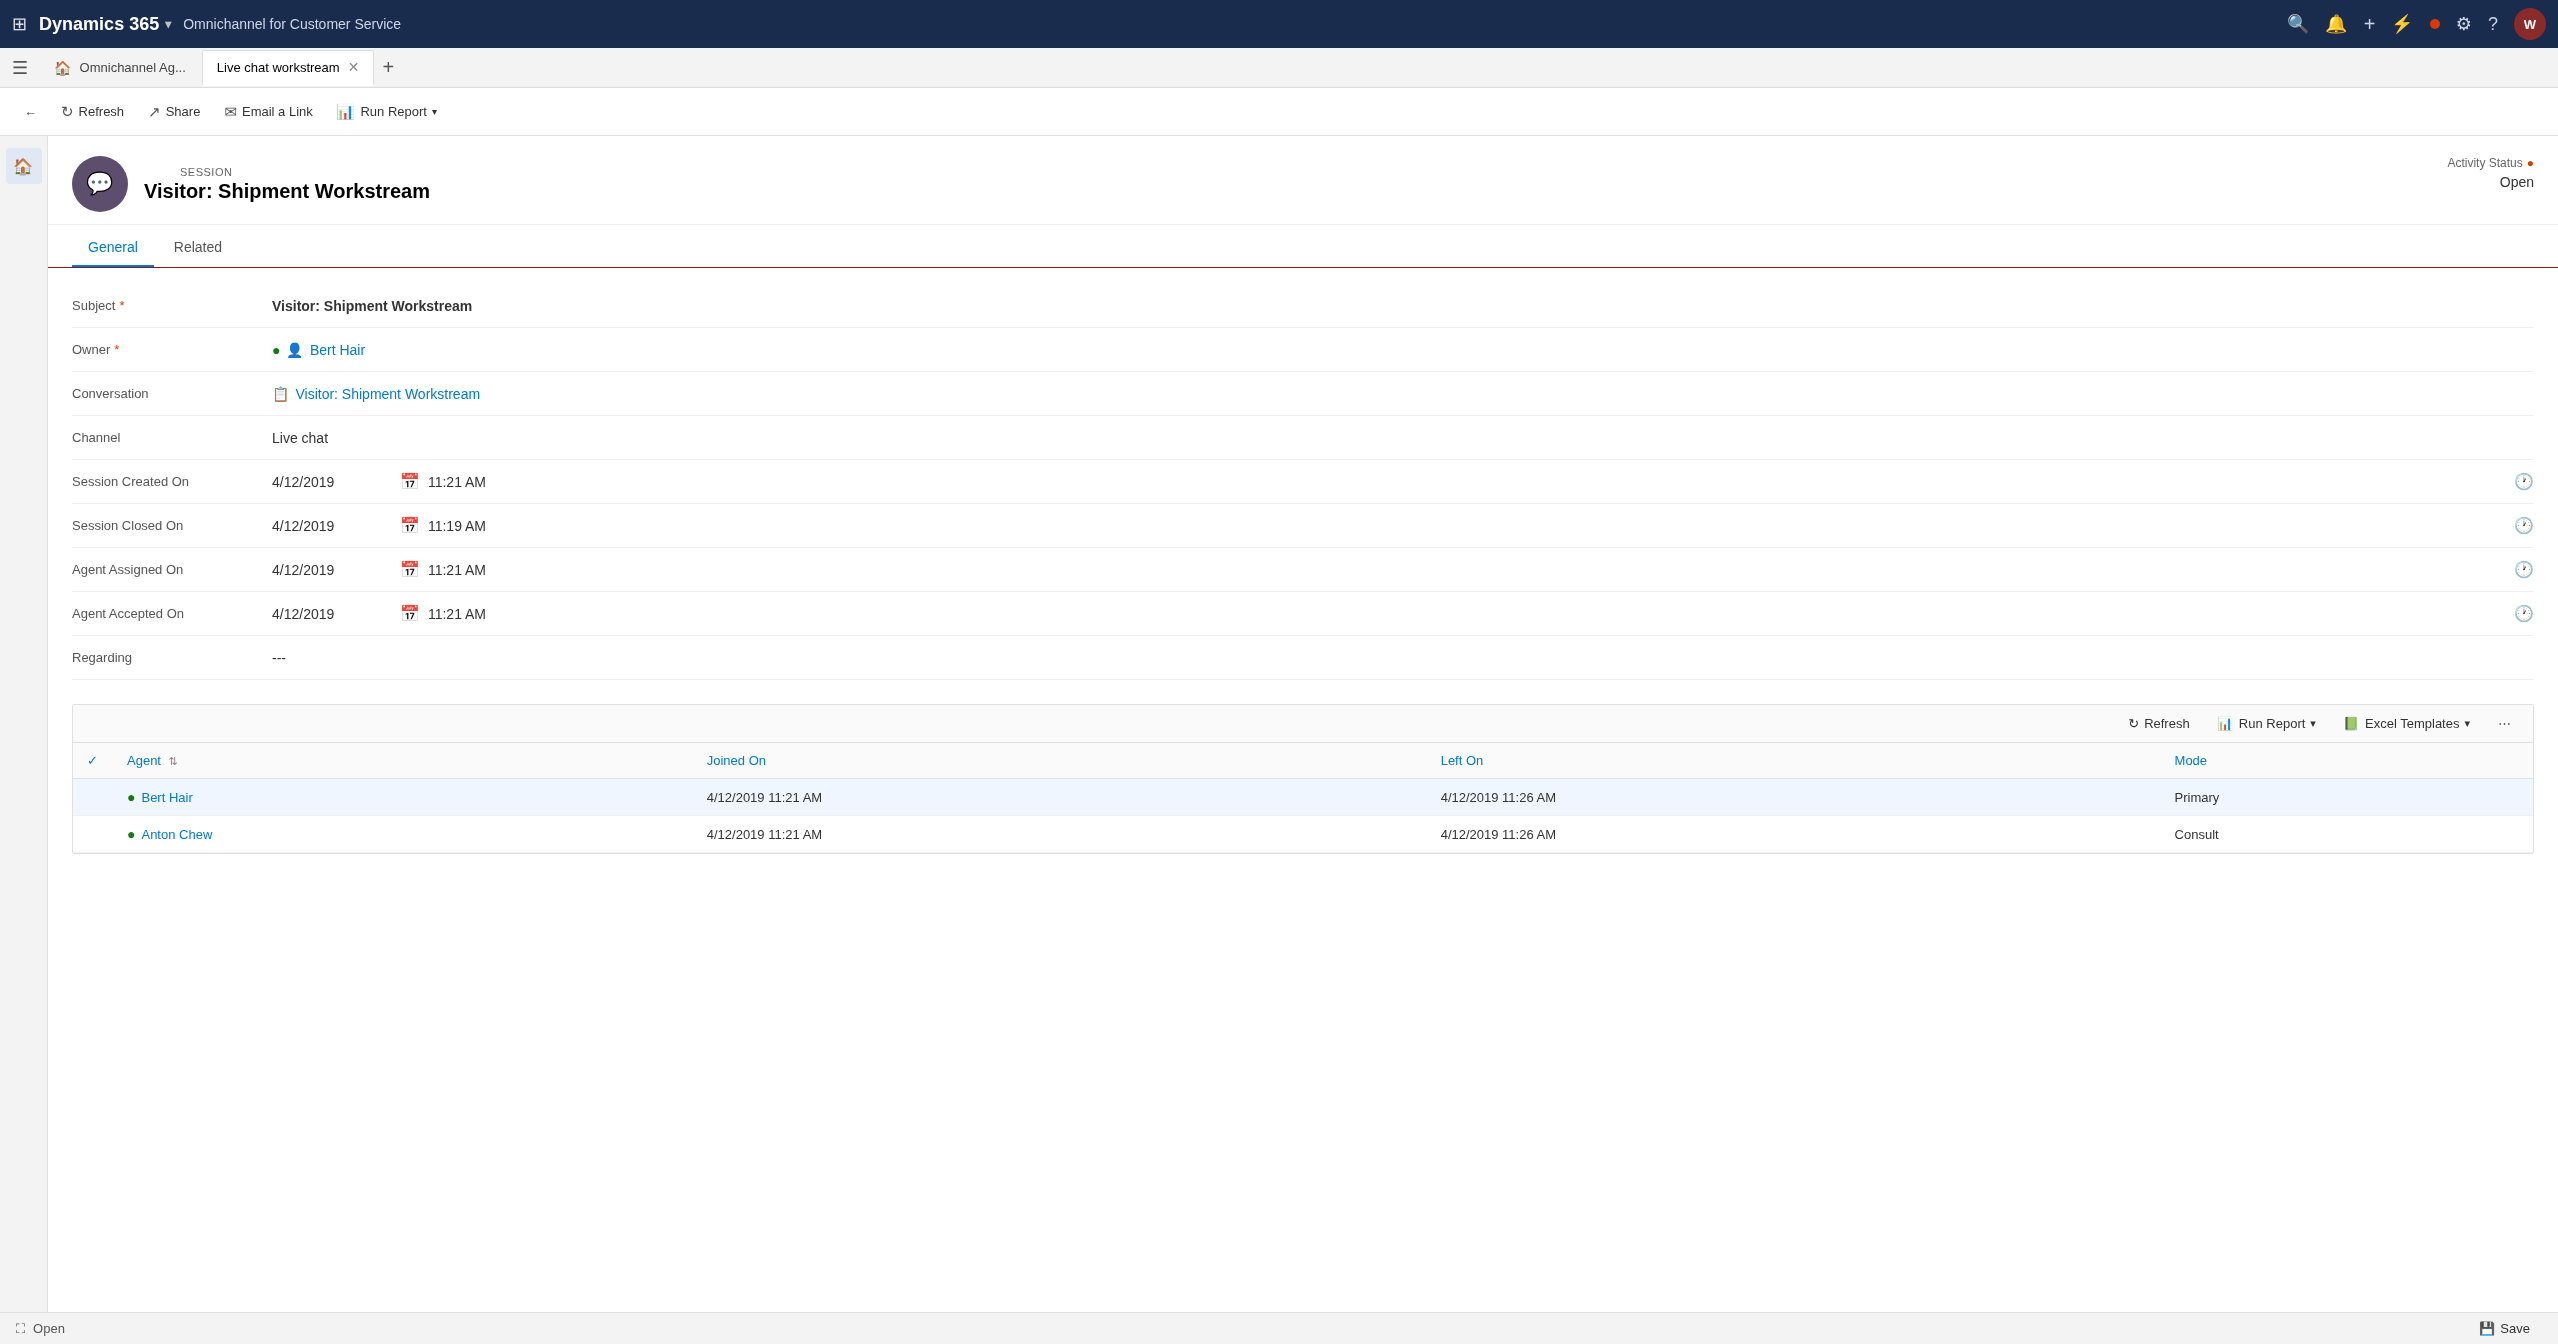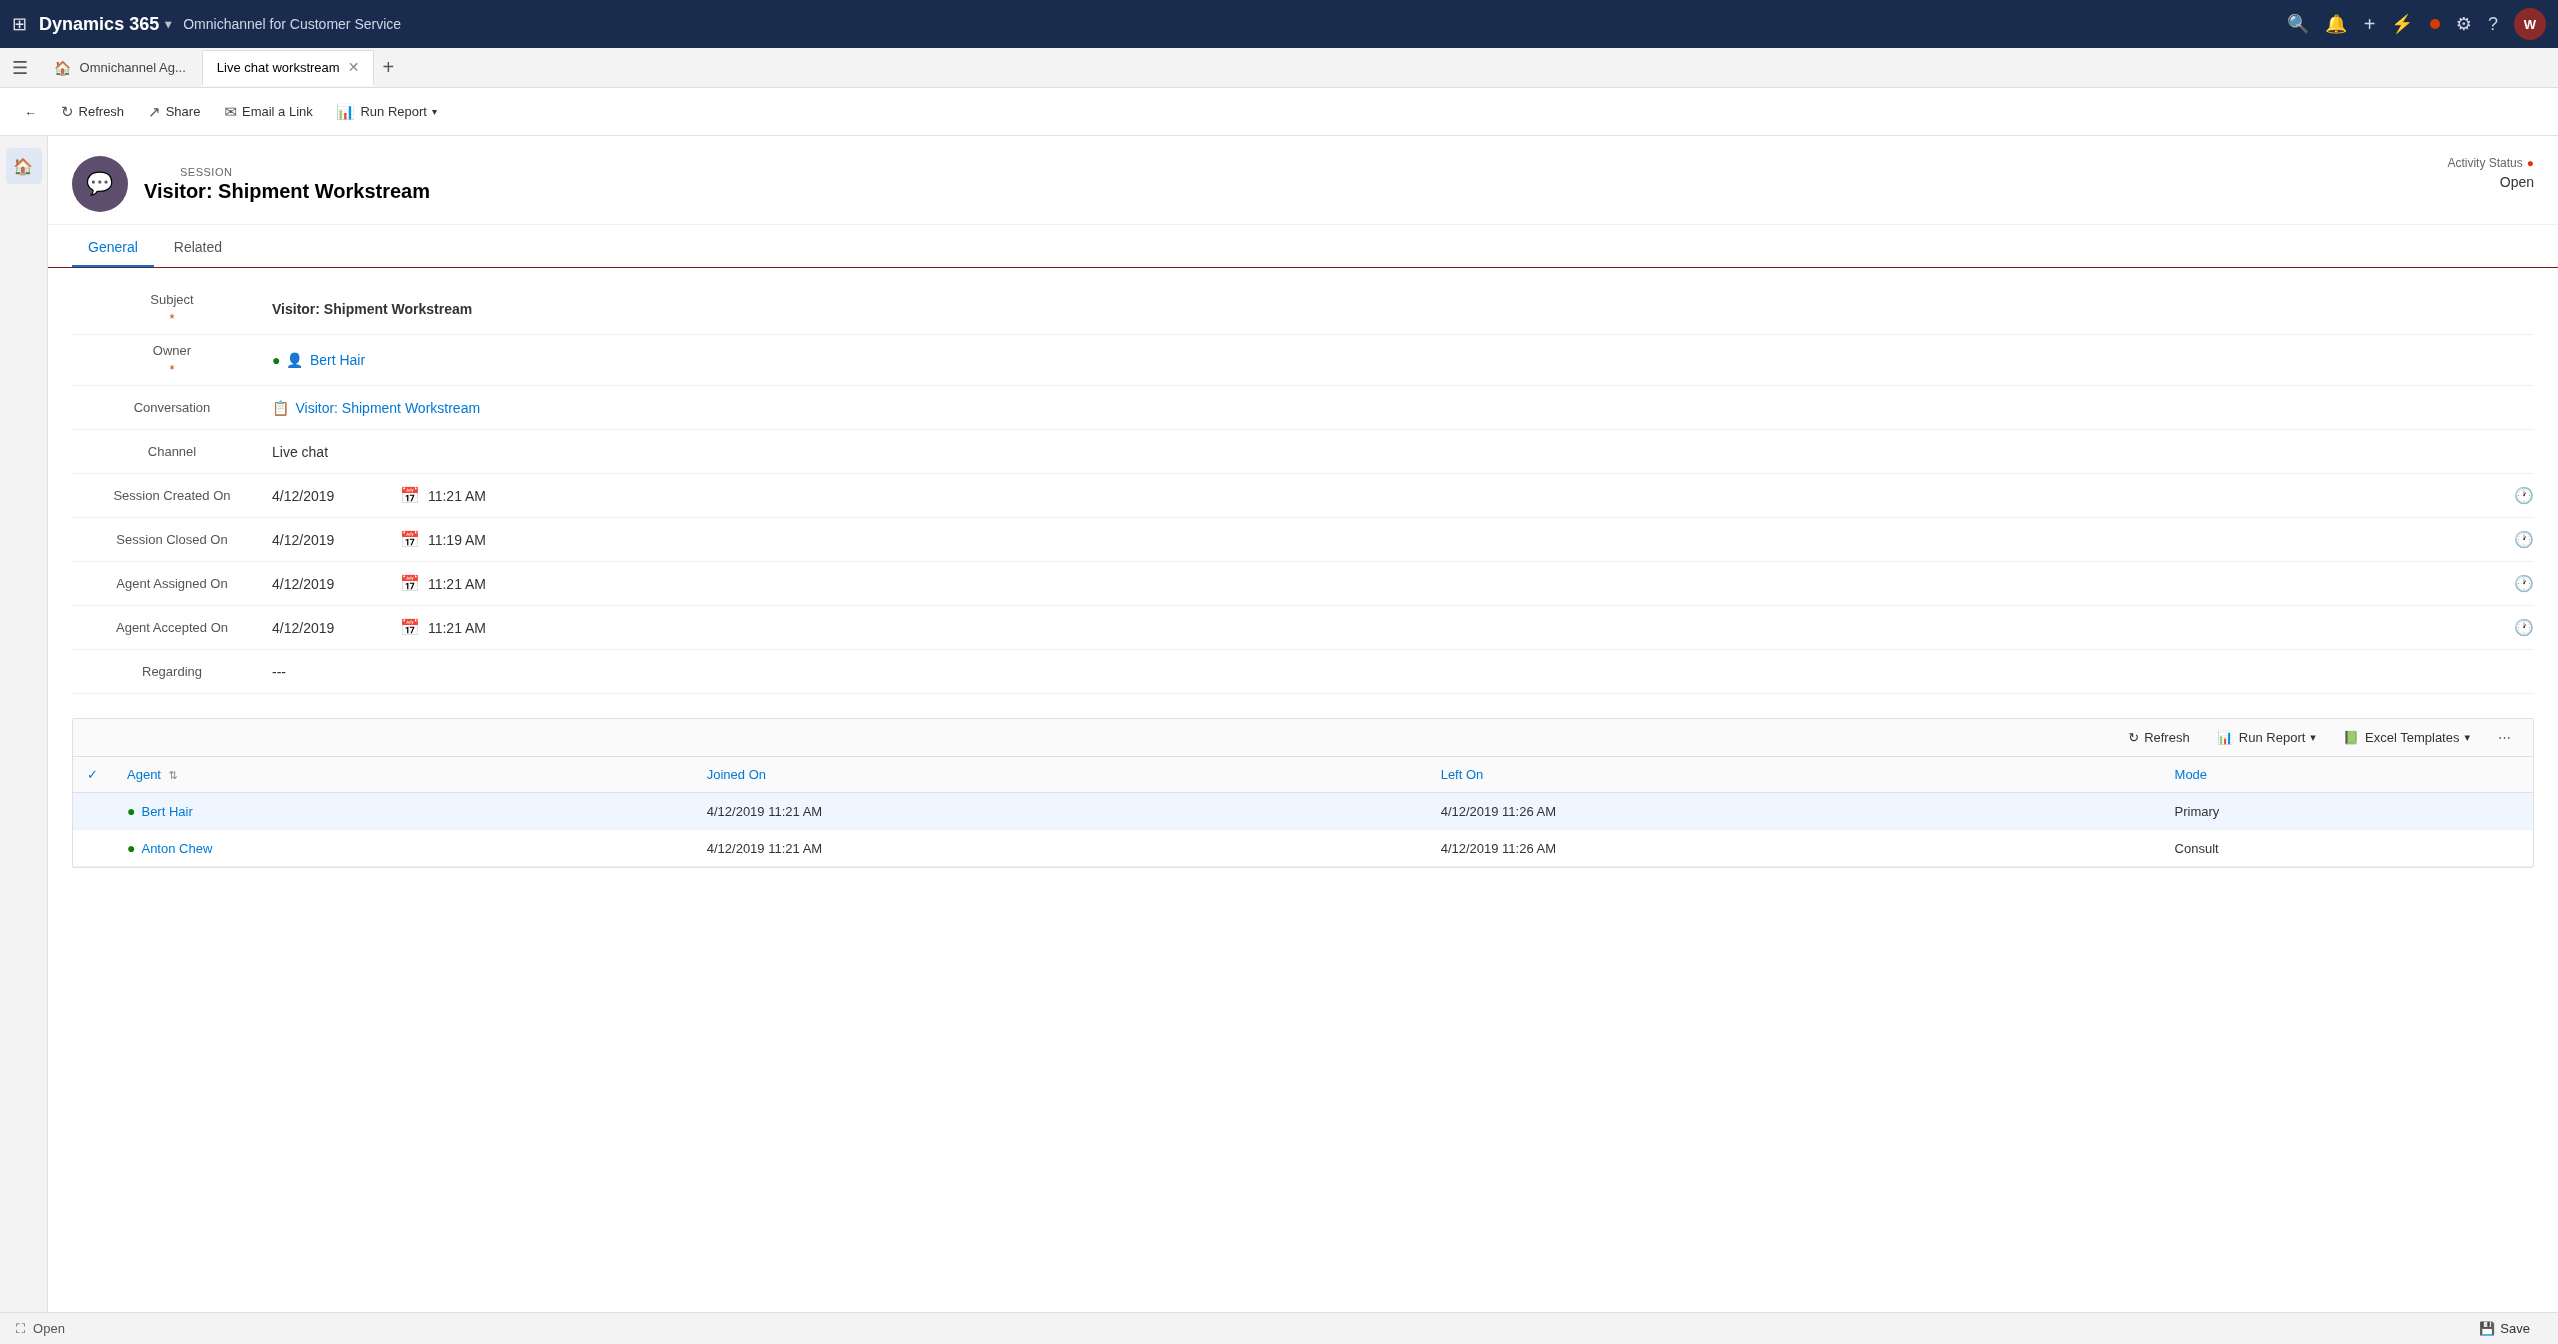--- a/index.html
+++ b/index.html
@@ -167,21 +167,20 @@
       padding: 8px 0;
     }
     .form-label {
       width: 200px;
       font-size: 13px;
       color: #555;
       flex-shrink: 0;
       display: flex;
       align-items: center;
       gap: 4px;
-      flex-direction: column;
     }
     .form-label .req { color: #d83b01; }
     .form-value {
       flex: 1;
       font-size: 14px;
       color: #333;
     }
     .form-value.bold { font-weight: 600; }
     .form-value .link { color: #0078d4; cursor: pointer; text-decoration: none; display: flex; align-items: center; gap: 6px; }
     .form-value .green-dot { color: #107c10; font-size: 14px; }

